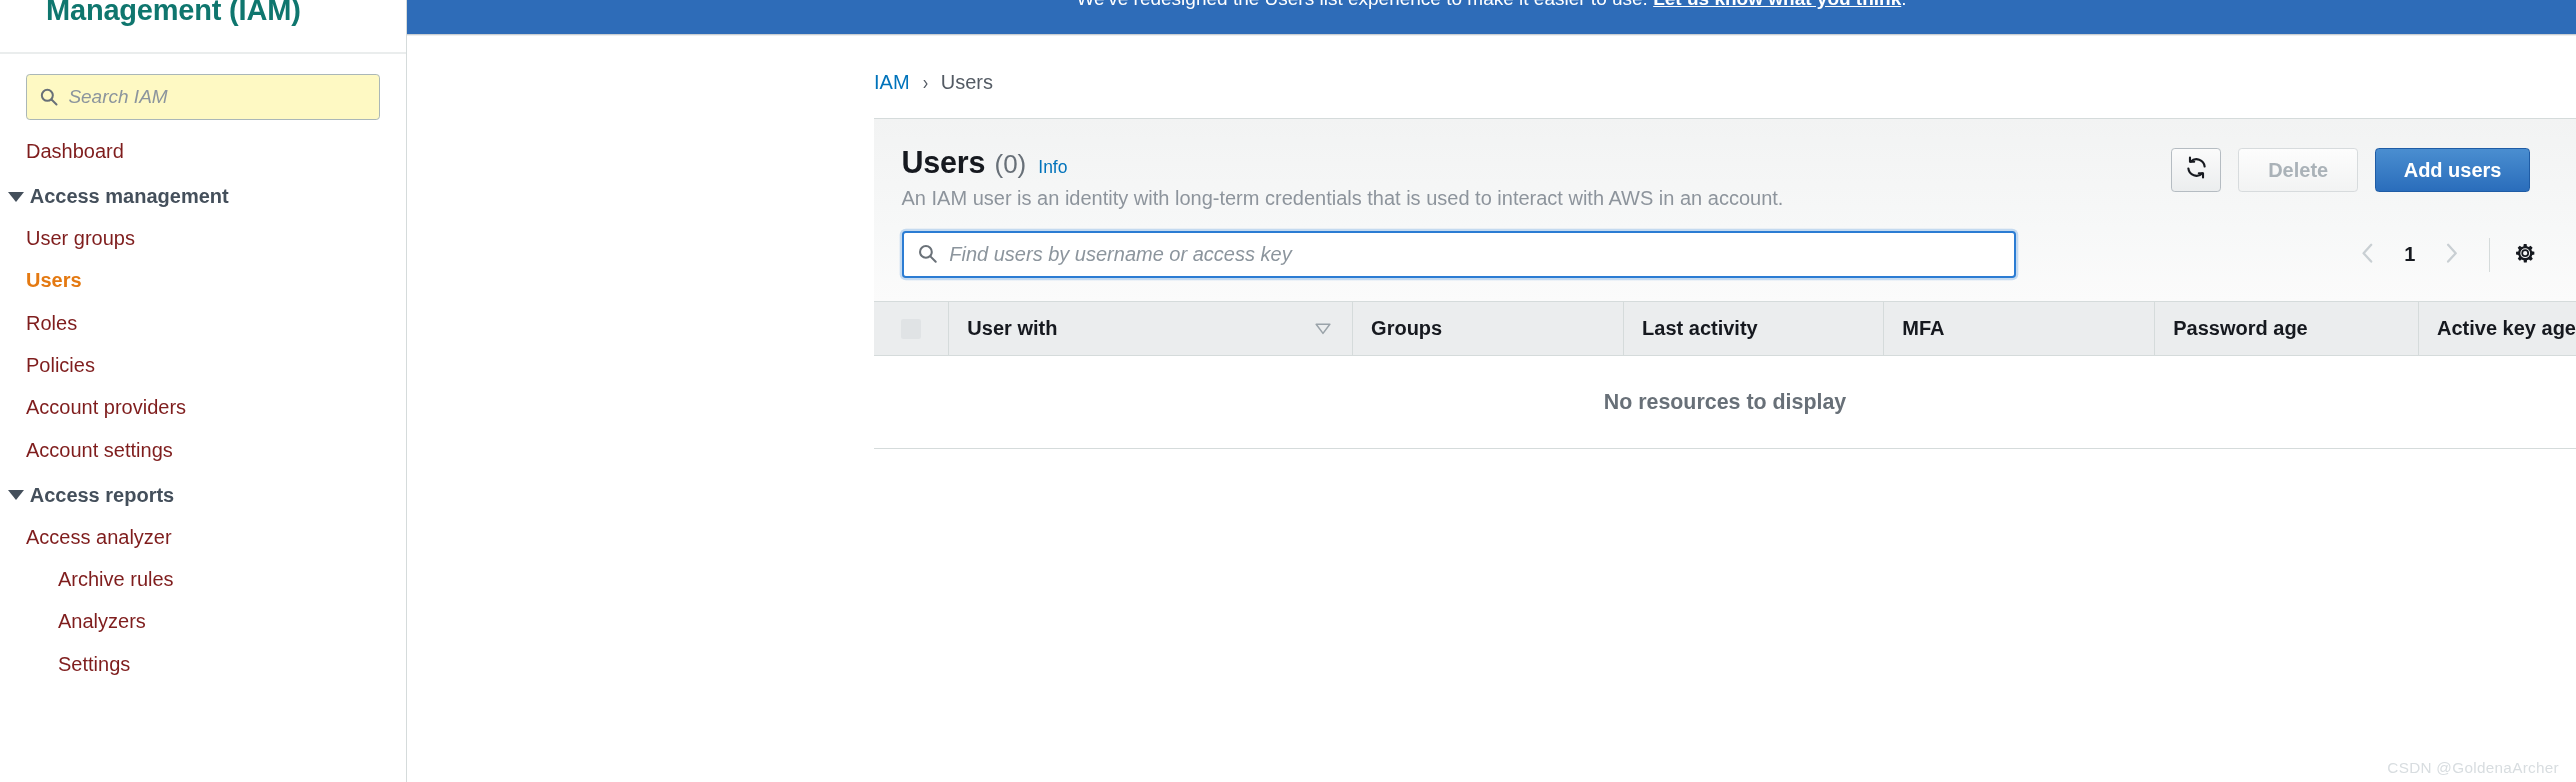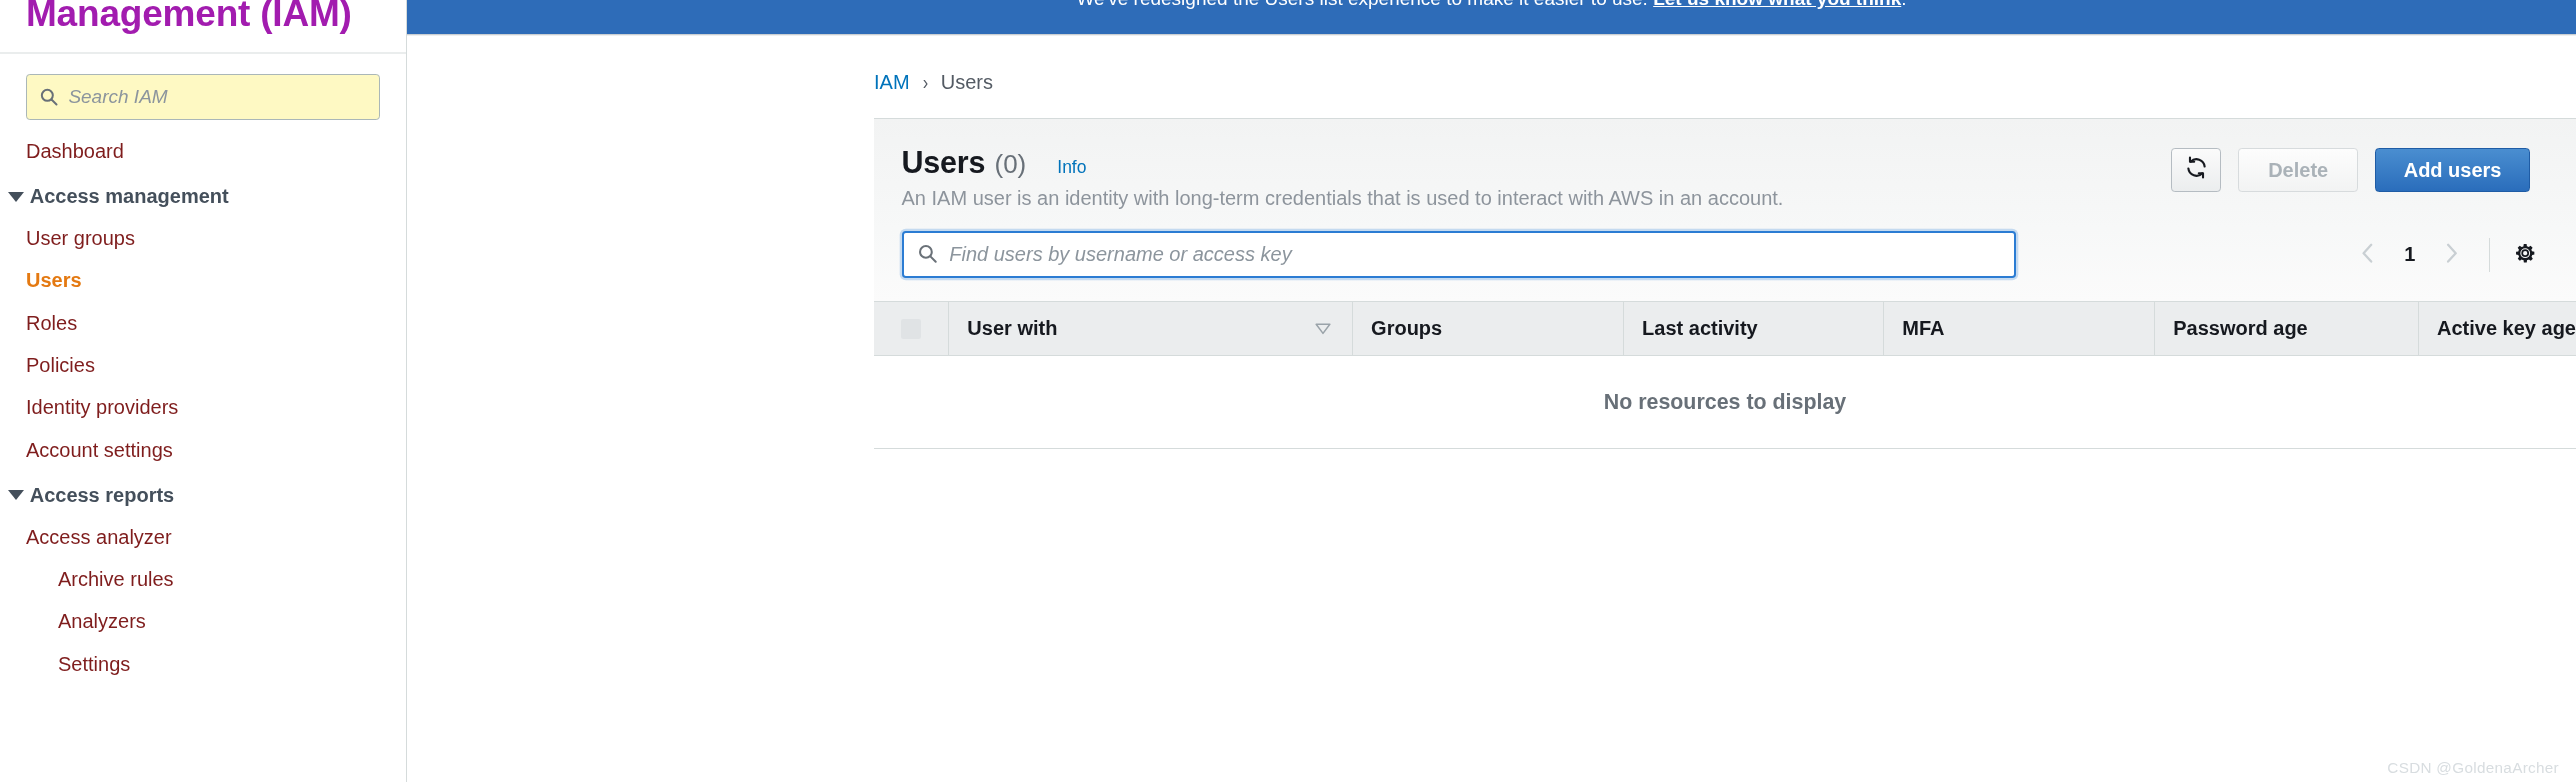--- a/index.html
+++ b/index.html
@@ -30,26 +30,27 @@
     overflow: hidden;
   }
 
   .sidebar-title-wrap {
     height: 37px;
     padding: 0 26px;
     display: flex;
     align-items: flex-start;
   }
   .sidebar-title {
-    font-size: 37px;
-    font-weight: bold;
-    color: #a21caf;
+    font-size: 29px;
+    font-weight: bold;
+    color: #0f766e;
     line-height: 0.75;
     letter-spacing: -0.2px;
     white-space: nowrap;
+    margin-left: 20px;
   }
 
   .sidebar-divider {
     height: 1.5px;
     background: #eaeded;
     margin-top: 15.3px;
   }
 
   .search-wrap { padding: 20px 26px 0 26px; }
   .search-box {
@@ -185,21 +186,21 @@
     letter-spacing: -0.2px;
   }
   .ph-count {
     font-size: 26px;
     color: #687078;
     margin-left: 9.2px;
   }
   .ph-info {
     font-size: 17.5px;
     color: #0073bb;
-    margin-left: 31px;
+    margin-left: 12px;
     cursor: pointer;
   }
   .ph-desc {
     margin-top: 7px;
     font-size: 20px;
     color: #8d949c;
     white-space: nowrap;
   }
 
   .ph-actions {
@@ -382,21 +383,21 @@
       <a class="nav-link indent1">Dashboard</a>
 
       <div class="nav-section">
         <span class="caret"></span>
         <span class="nav-section-label">Access management</span>
       </div>
       <a class="nav-link indent1">User groups</a>
       <a class="nav-link indent1 selected">Users</a>
       <a class="nav-link indent1">Roles</a>
       <a class="nav-link indent1">Policies</a>
-      <a class="nav-link indent1">Identity providers</a>
+      <a class="nav-link indent1">Account providers</a>
       <a class="nav-link indent1">Account settings</a>
 
       <div class="nav-section">
         <span class="caret"></span>
         <span class="nav-section-label">Access reports</span>
       </div>
       <a class="nav-link indent1">Access analyzer</a>
       <a class="nav-link indent2">Archive rules</a>
       <a class="nav-link indent2">Analyzers</a>
       <a class="nav-link indent2">Settings</a>

